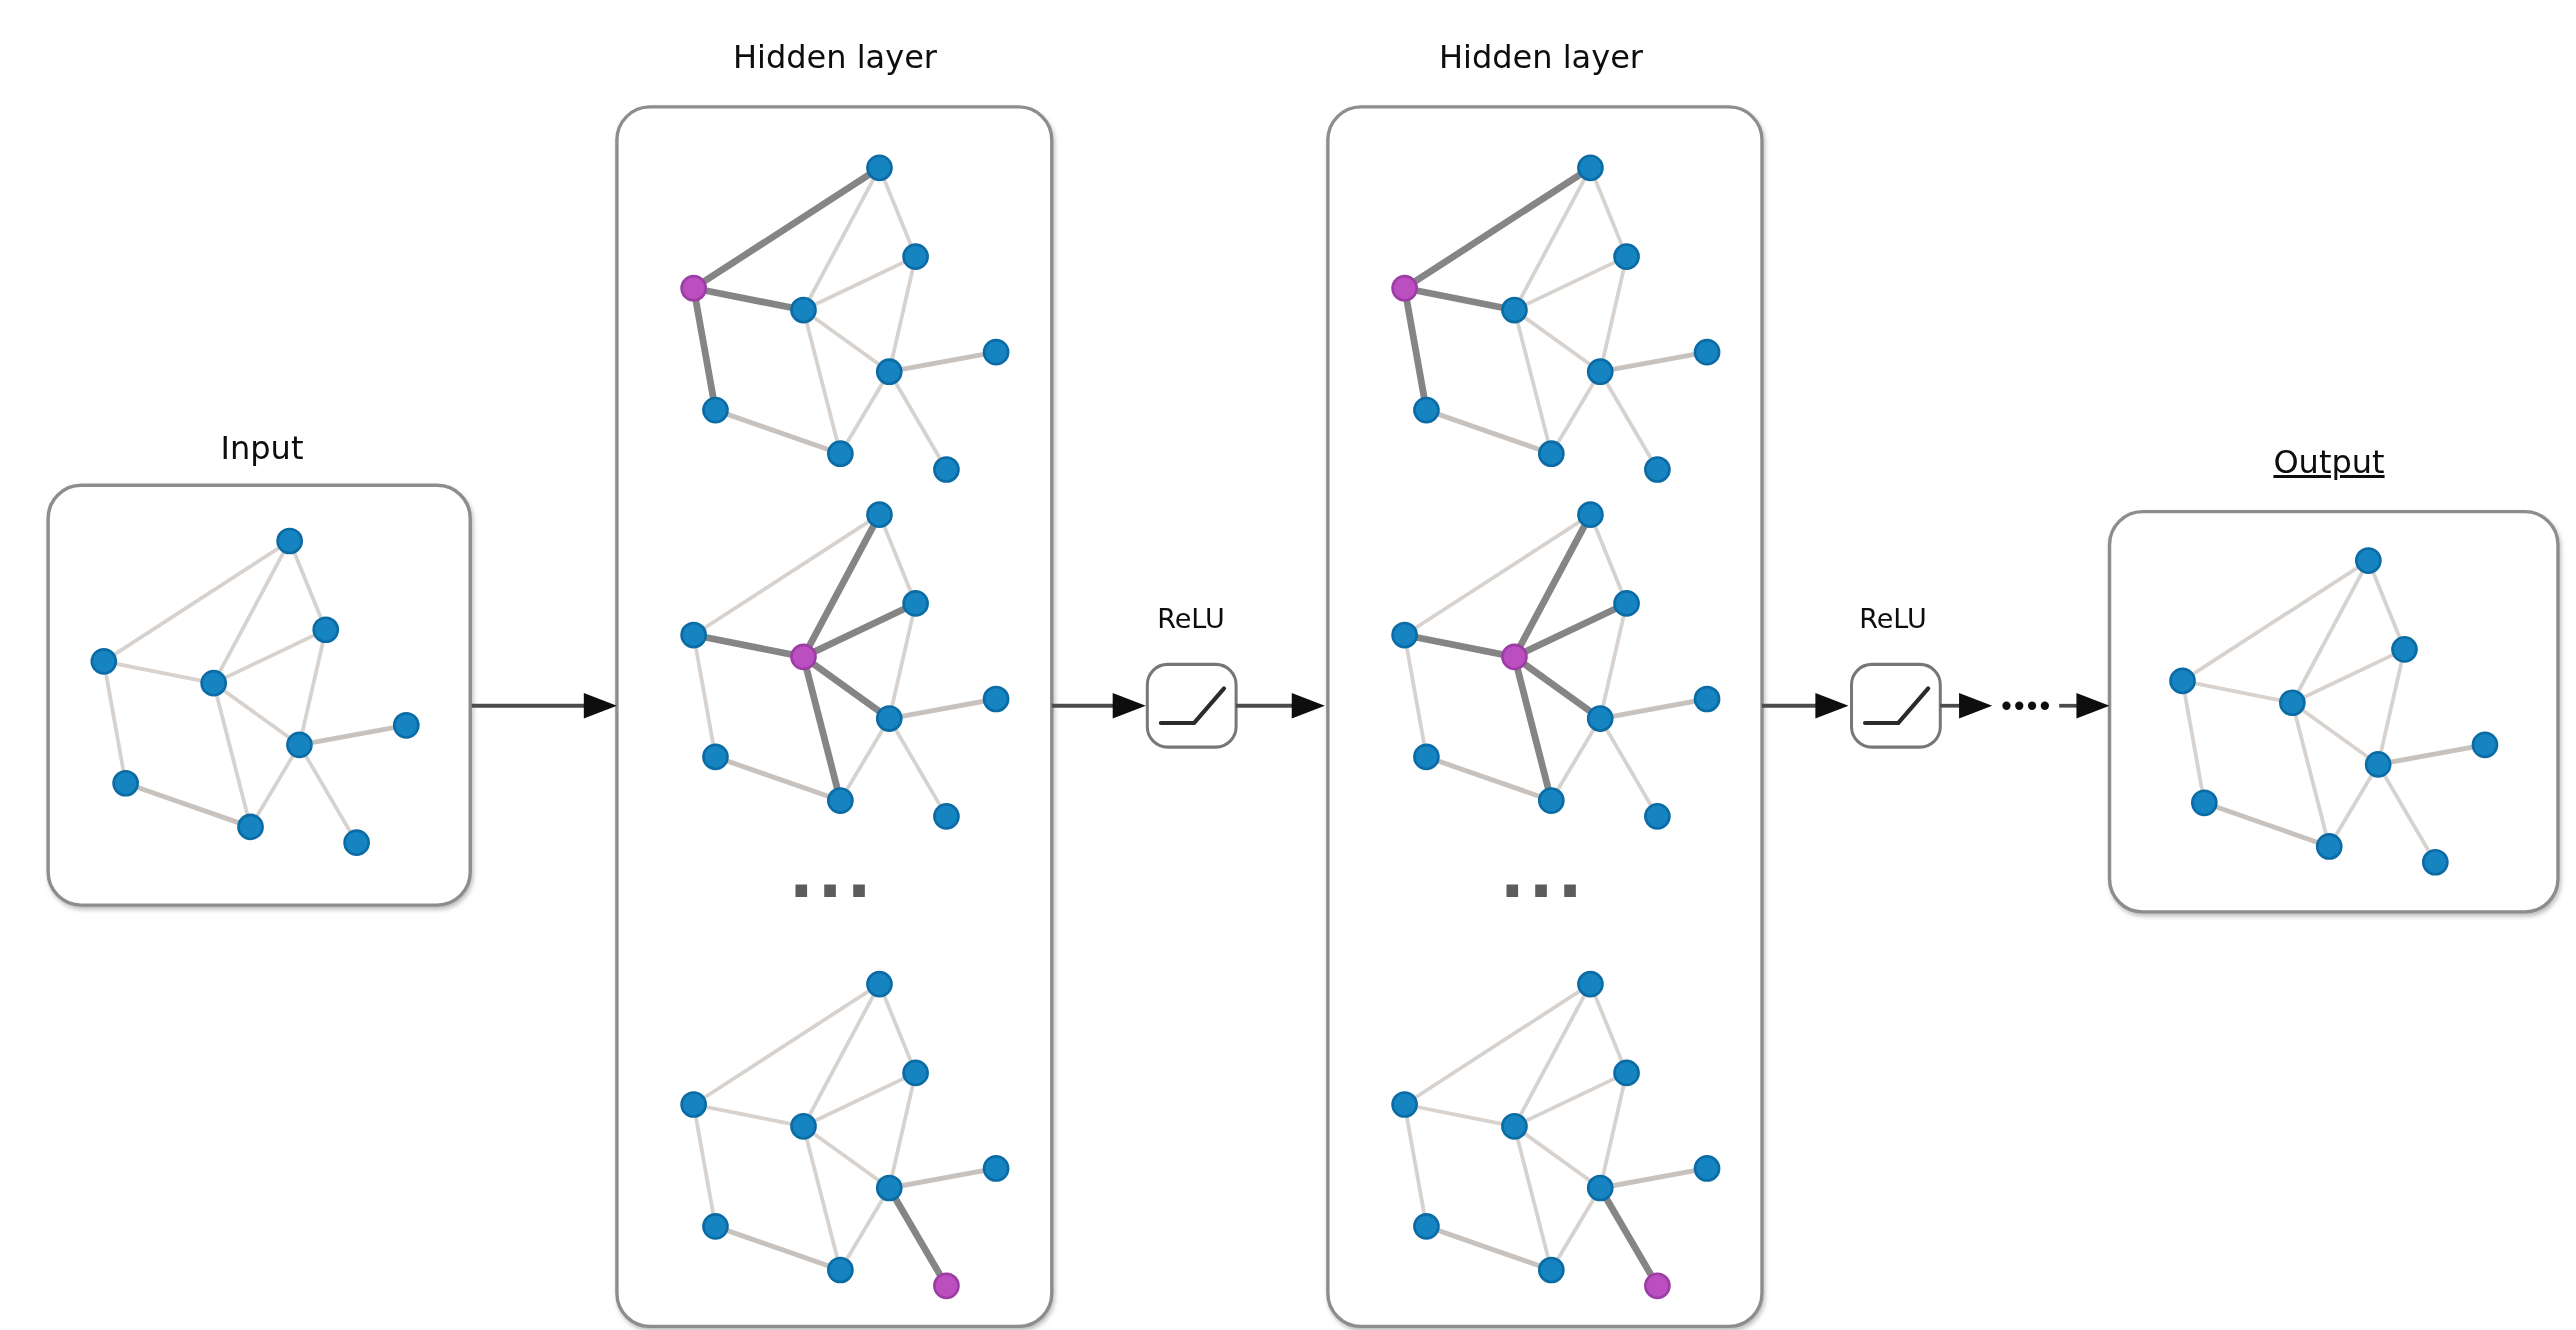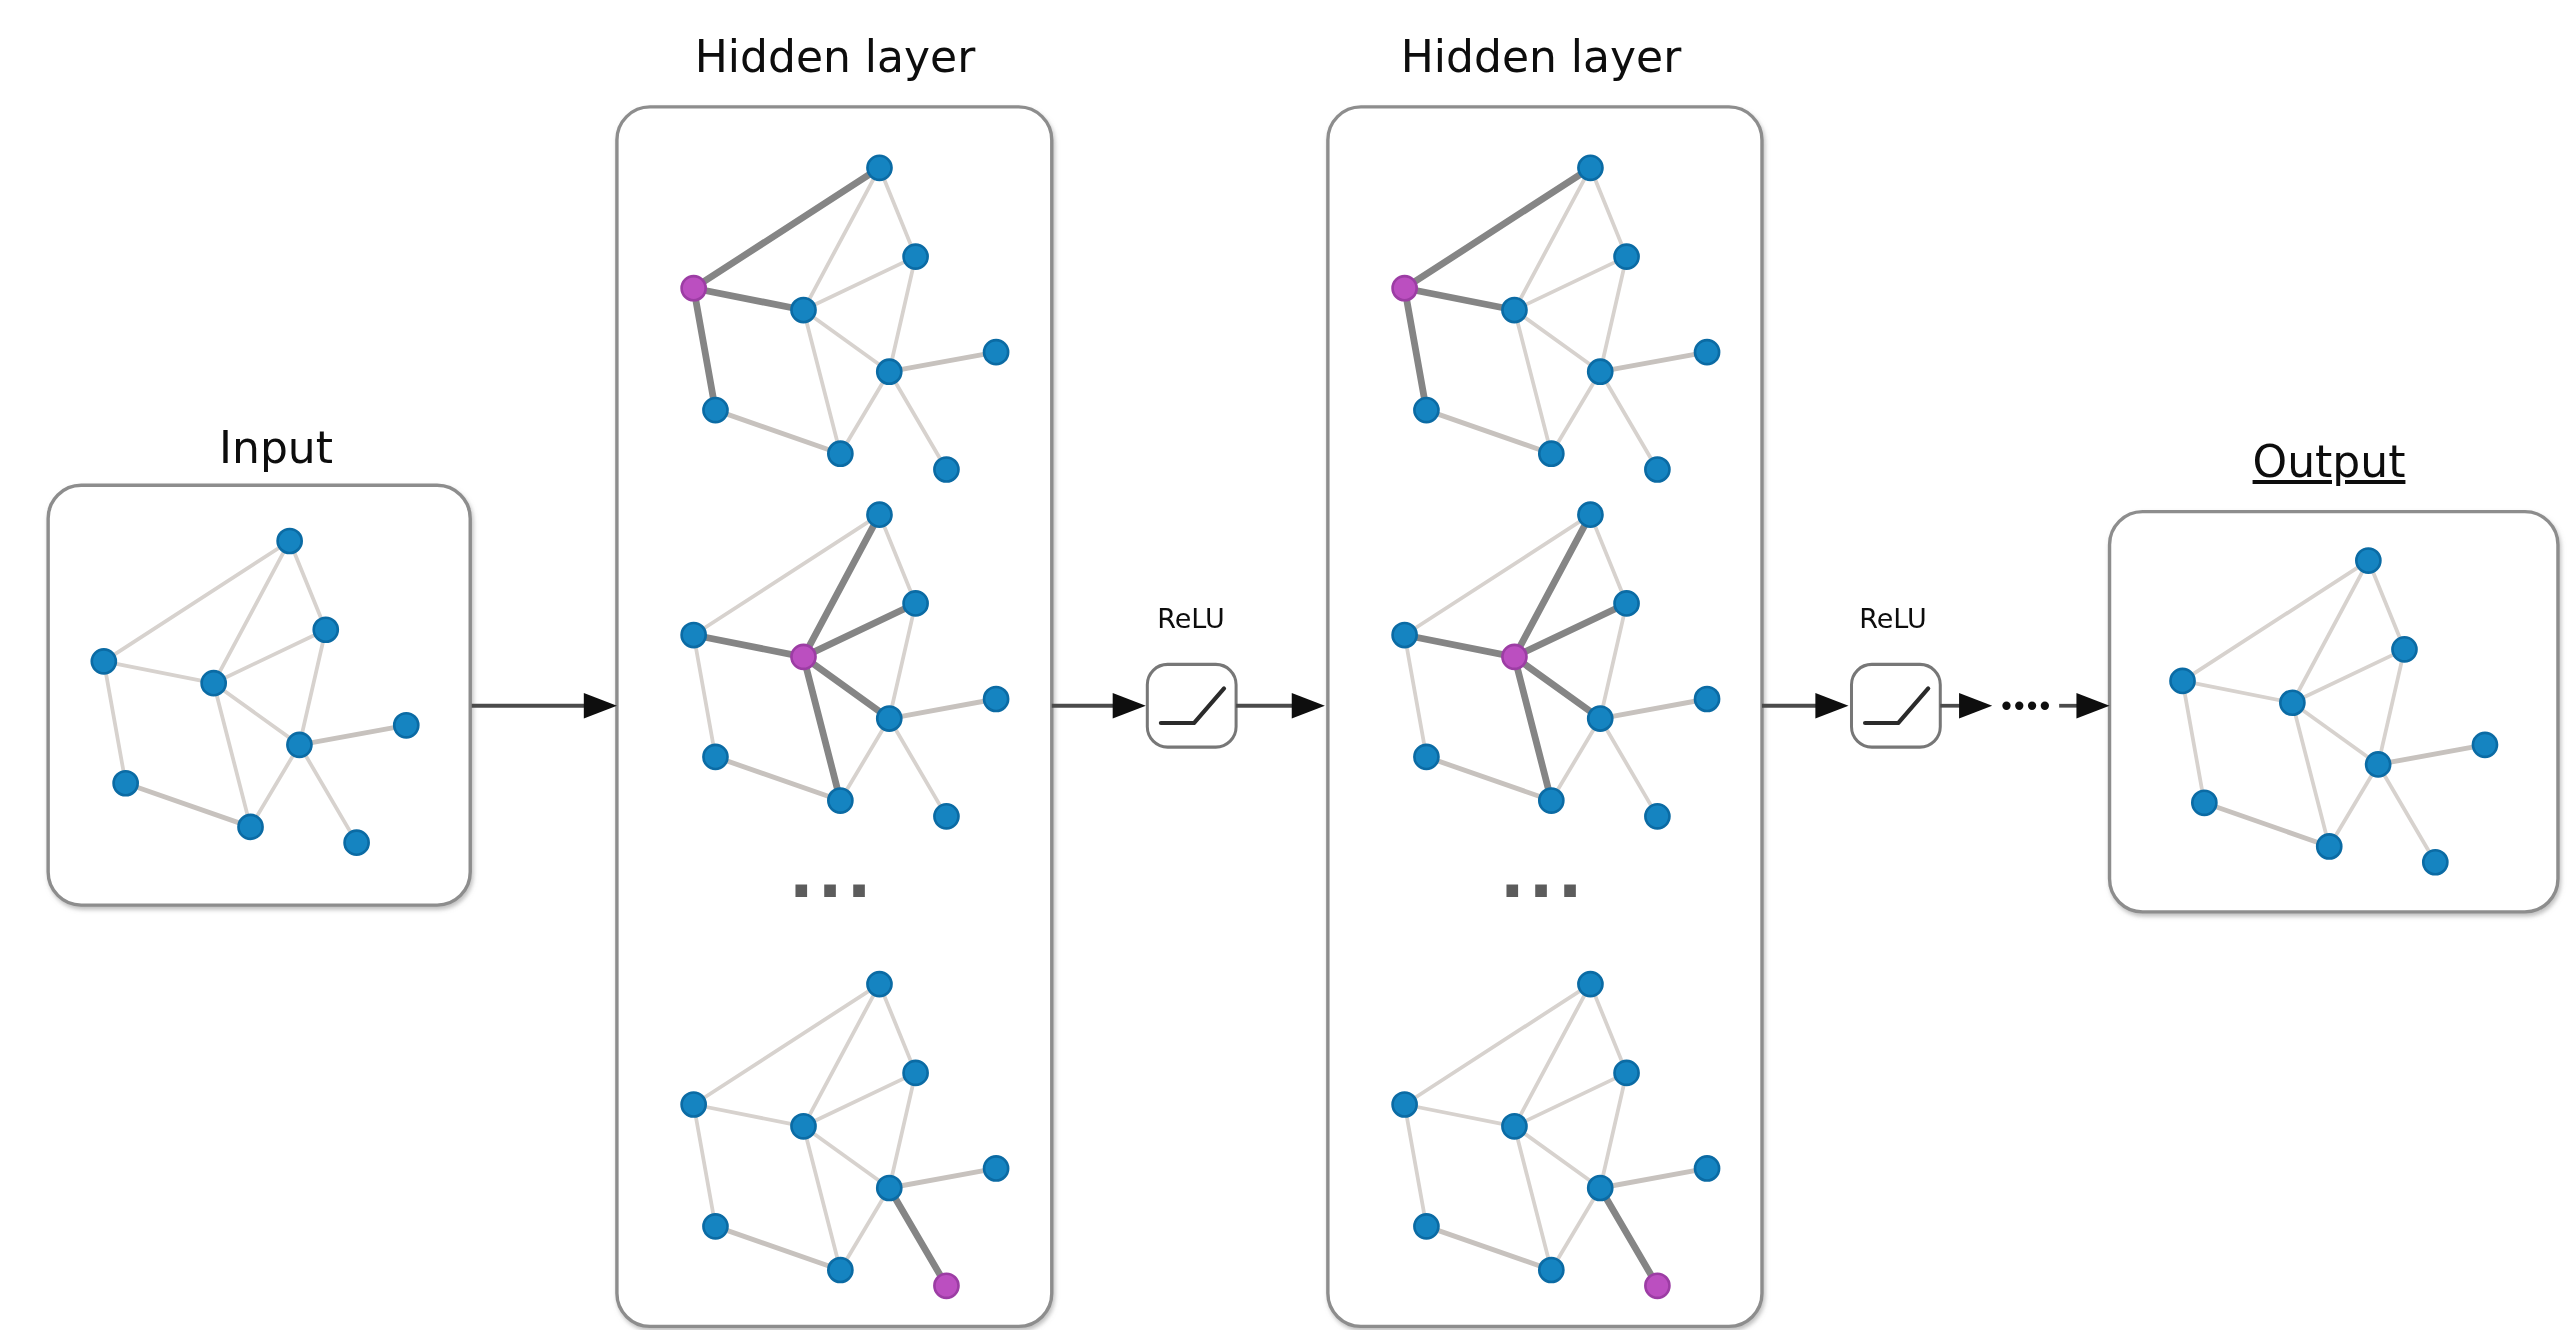--- a/index.html
+++ b/index.html
@@ -11,21 +11,21 @@
     font-family:"DejaVu Sans","Liberation Sans",sans-serif;
   }
   svg.scene{position:absolute;left:0;top:0;}
   .label{
     position:absolute;
     transform:translate(-50%,-50%);
     color:#0d0d0d;
     white-space:nowrap;
     line-height:1;
   }
-  .title{font-size:44px;}
+  .title{font-size:32px;}
   .relu-label{font-size:27px;}
   .col-ellipsis{
     font-size:66px;
     color:#5c5c5c;
     letter-spacing:3.8px;
     font-weight:bold;
   }
 </style>
 </head>
 <body>
@@ -264,21 +264,21 @@
           <circle cx="3196" cy="863" r="16" fill="#1584c1" stroke="#0b6ba4" stroke-width="3.5"></circle>
           <circle cx="3161" cy="1016" r="16" fill="#1584c1" stroke="#0b6ba4" stroke-width="3.5"></circle>
           <circle cx="3303" cy="990" r="16" fill="#1584c1" stroke="#0b6ba4" stroke-width="3.5"></circle>
           <circle cx="2930" cy="1067" r="16" fill="#1584c1" stroke="#0b6ba4" stroke-width="3.5"></circle>
           <circle cx="3096" cy="1125" r="16" fill="#1584c1" stroke="#0b6ba4" stroke-width="3.5"></circle>
           <circle cx="3237" cy="1146" r="16" fill="#1584c1" stroke="#0b6ba4" stroke-width="3.5"></circle>
         </g>
       </g>
   </svg>
 
-  <div class="label title" style="left:276px;  top:448px;">Input</div>
+  <div class="label title" style="left:262px;  top:448px;">Input</div>
   <div class="label title" style="left:835px; top:57px;">Hidden layer</div>
   <div class="label title" style="left:1541px; top:57px;">Hidden layer</div>
   <div class="label title" style="left:2329px; top:462px;text-decoration:underline;">Output</div>
 
   <div class="label relu-label" style="left:1191px; top:618px;">ReLU</div>
   <div class="label relu-label" style="left:1893px; top:618px;">ReLU</div>
 
   <div class="label col-ellipsis" style="left:832px; top:892px;">···</div>
   <div class="label col-ellipsis" style="left:1543px; top:892px;">···</div>
 </div>

